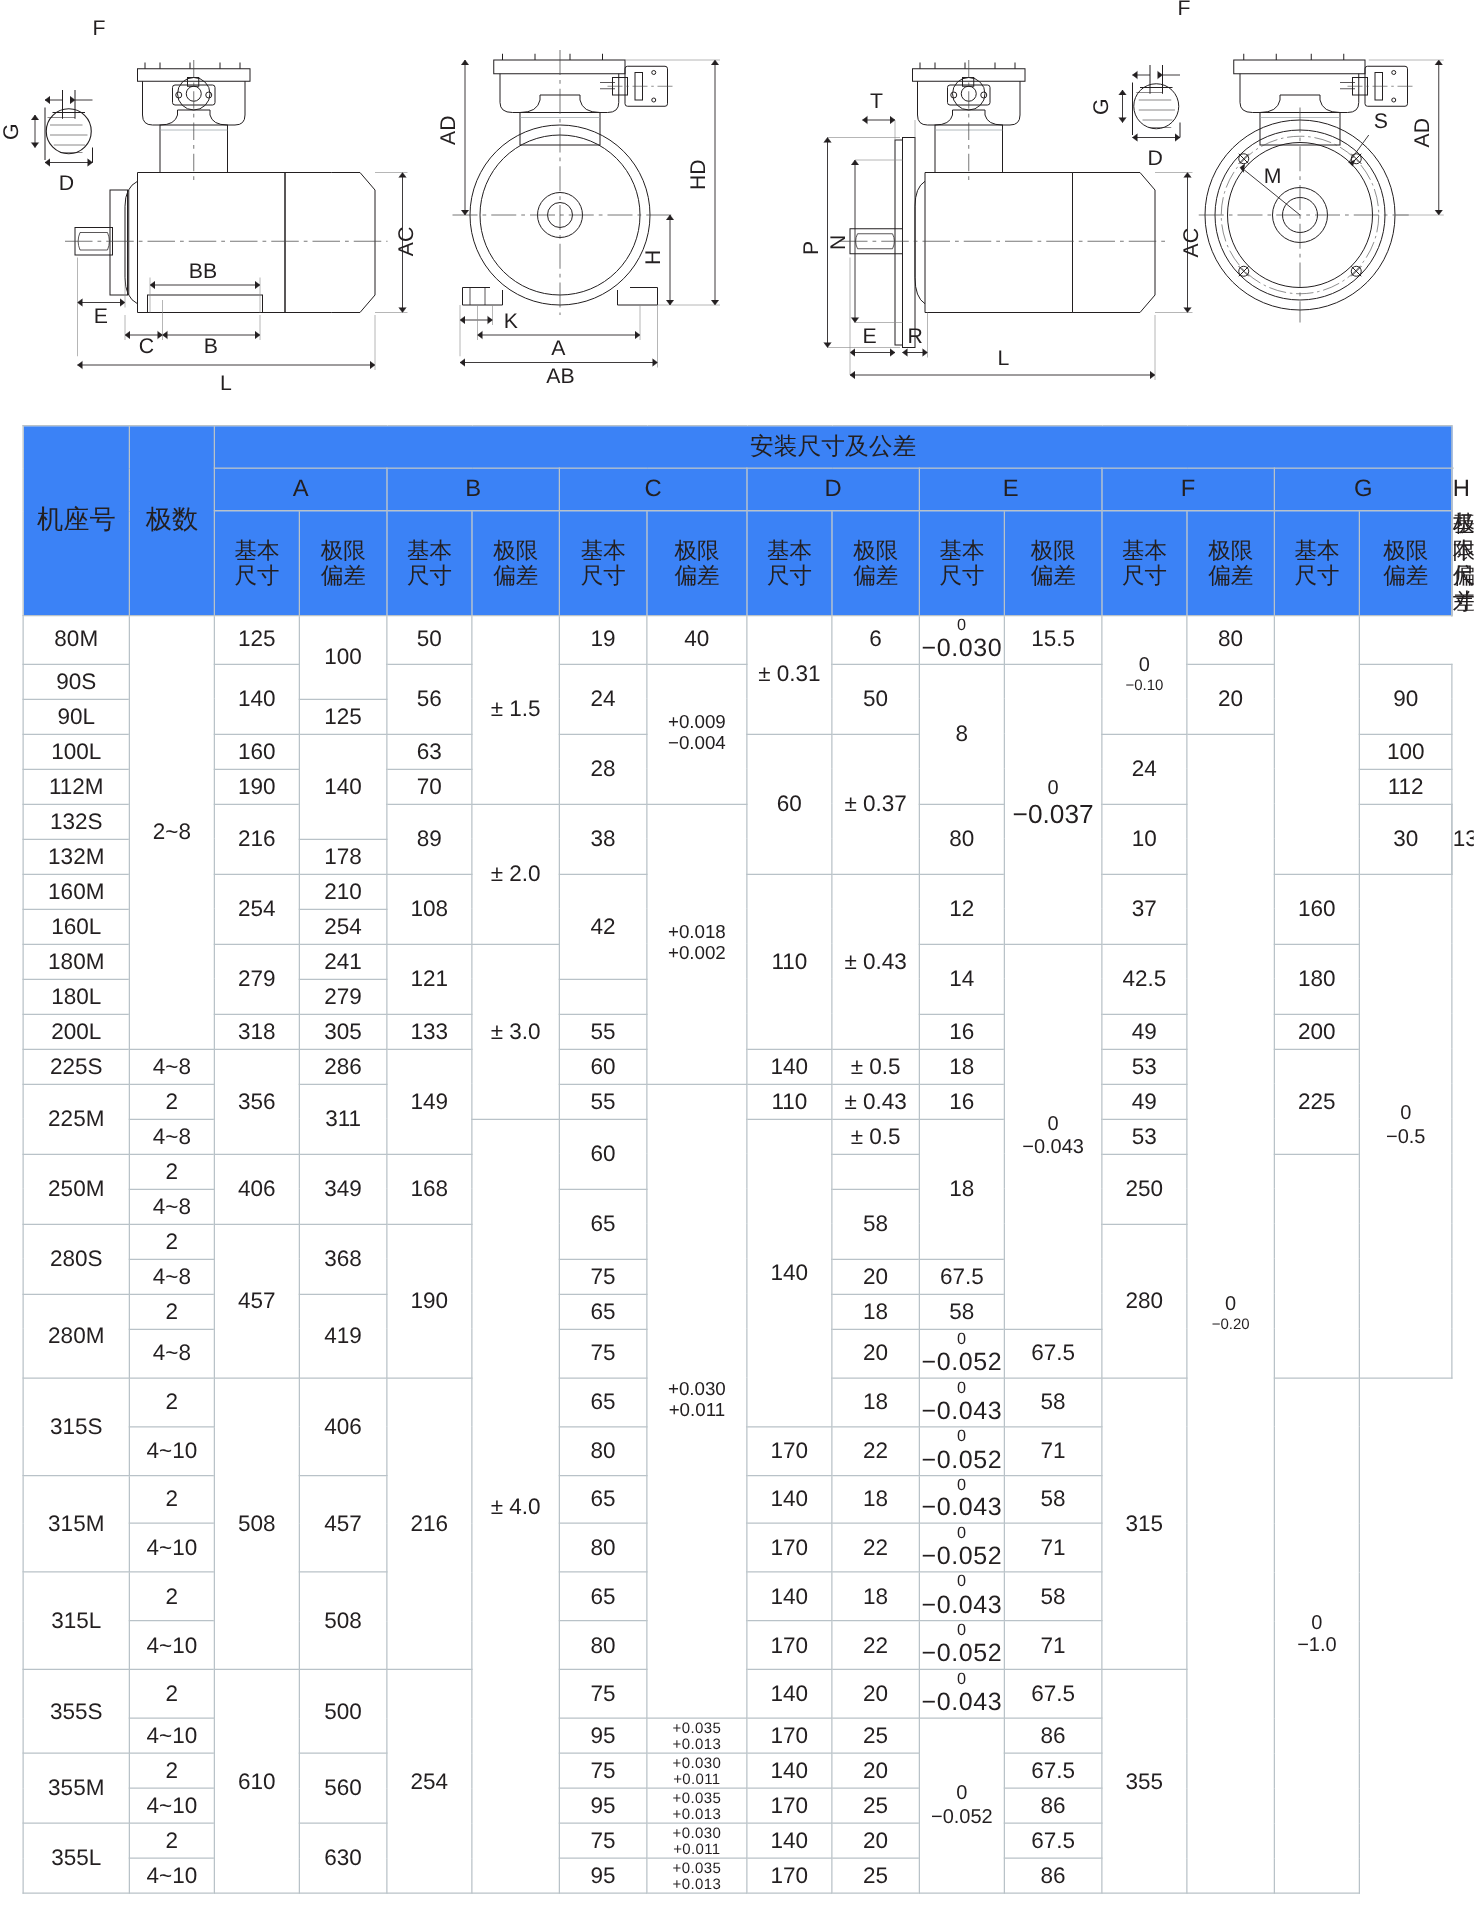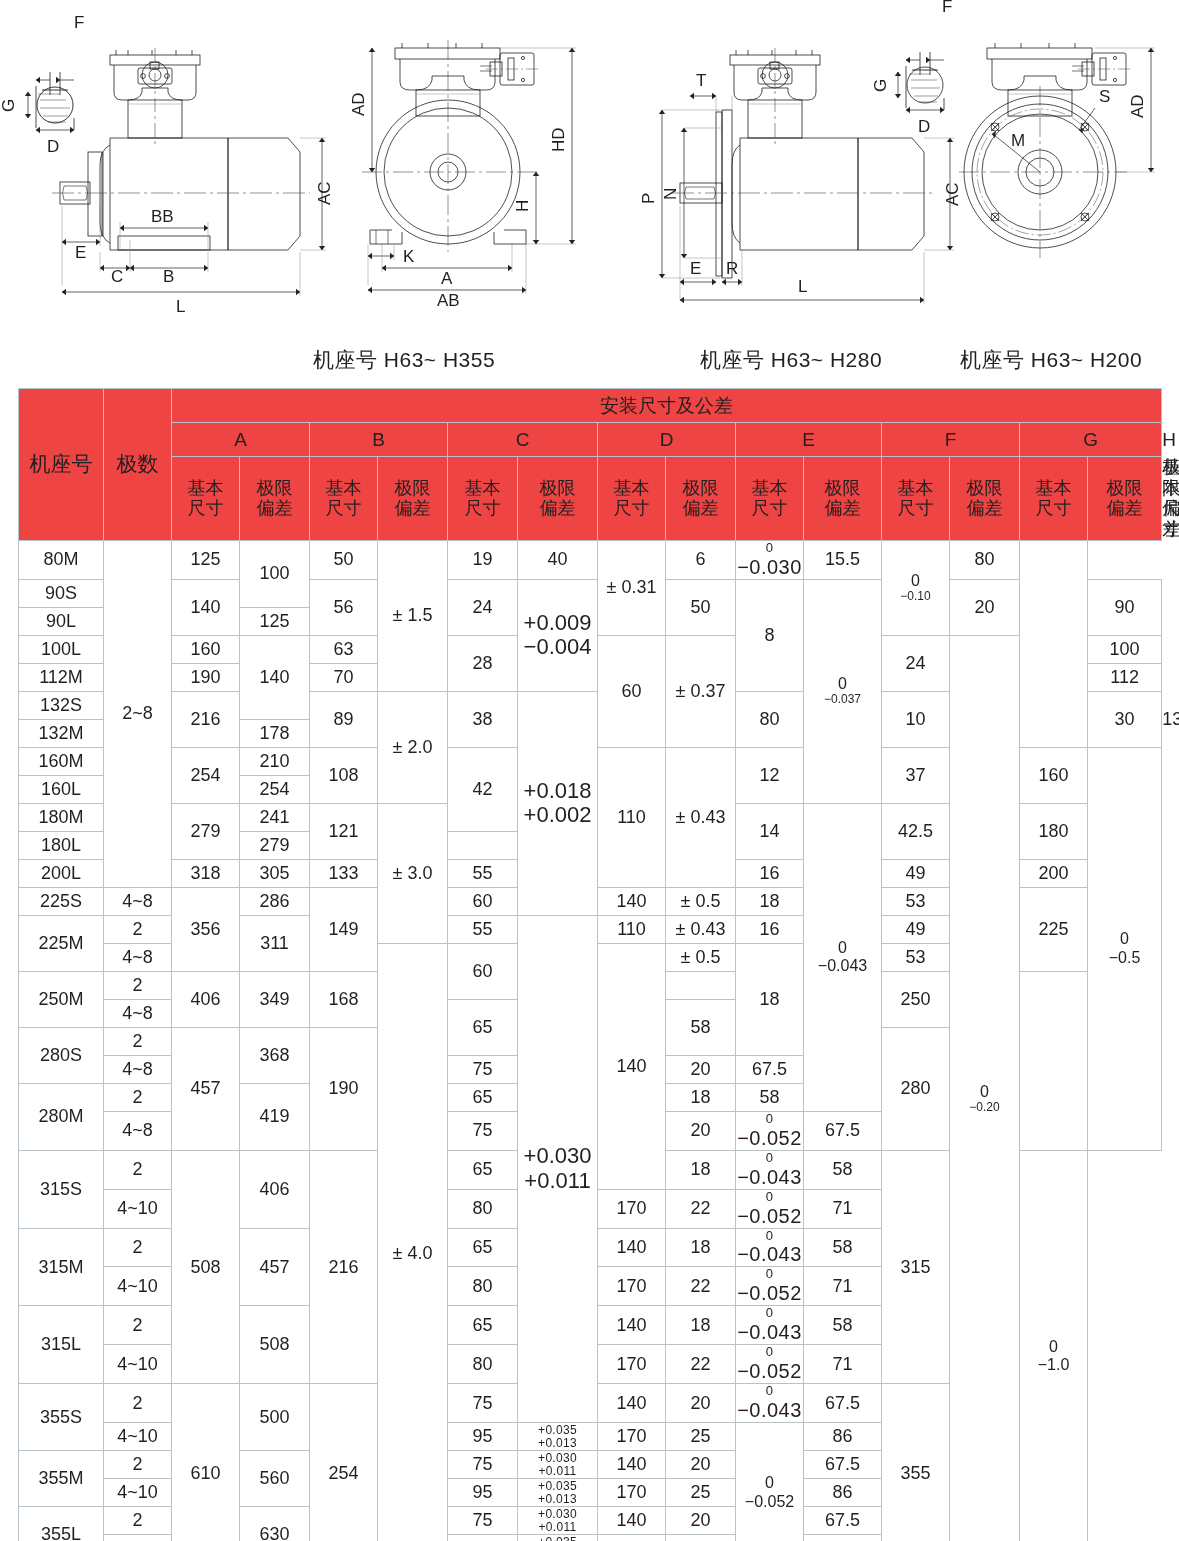--- a/index.html
+++ b/index.html
@@ -39,29 +39,29 @@
   }
   table.spec td, table.spec th {
     border: 1px solid #b9c2c8;
     text-align: center;
     vertical-align: middle;
     padding: 0;
     font-weight: normal;
     color: #231f20;
     line-height: 1.15;
   }
-  thead th { background: #ef4444; }
+  thead th { background: #3b82f6; }
   .hdr-group { font-size: 19px; height: 34px; }
   .hdr-title { font-size: 19px; height: 34px; text-align: left; padding-left: 0; }
   .hdr-title span { display:block; text-align:center; }
   .hdr-sub { font-size: 18px; height: 62px; }
   .hdr-sub span { display: block; }
   .hdr-side { font-size: 21px; }
   tbody td { height: 28px; font-size: 18px; background: #ffffff; }
-  .tol2 span { display:block; font-size: 22px; line-height:1.12; }
+  .tol2 span { display:block; font-size: 15px; line-height:1.12; }
   .tolstack { line-height: 1.0; }
   .tolstack .t-top { display:block; font-size: 13px; letter-spacing:0.5px; }
   .tolstack .t-bot { display:block; font-size: 20px; letter-spacing:0.5px; }
   .tolsmall span { display:block; font-size: 12px; line-height: 1.1; letter-spacing:0.3px; }
 </style>
 </head>
 <body>
 
 <div class="page">
 
@@ -364,25 +364,20 @@
         <g font-family="Liberation Sans, sans-serif" font-size="17" fill="#231f20">
           <text x="144" y="102">S</text>
           <text x="56" y="146">M</text>
           <text x="188" y="118" transform="rotate(-90 188 118)">AD</text>
         </g>
       </svg>
     </div>
 
   </div>
 
-  <div class="captions">
-    <div class="caption" style="left: 313px; top: 6px;">机座号 H63~ H355</div>
-    <div class="caption" style="left: 700px; top: 6px;">机座号 H63~ H280</div>
-    <div class="caption" style="left: 960px; top: 6px;">机座号 H63~ H200</div>
-  </div>
 
   <div class="tablewrap">
     <table class="spec">
       <colgroup>
         <col style="width:85px">
           <col style="width:68px">
         <col style="width:68px">
           <col style="width:70px">
         <col style="width:68px">
           <col style="width:70px">
@@ -512,21 +507,21 @@
             <td rowspan="2">56</td>
             <td rowspan="2">24</td>
             <td rowspan="4" class="tol2">
               <span>+0.009</span>
               <span>−0.004</span>
             </td>
             <td rowspan="2">50</td>
             <td rowspan="4">8</td>
             <td rowspan="8" class="tolstack">
               <span class="" style="display: block; font-size: 16px;">0</span>
-              <span class="" style="display: block; font-size: 12px;">−0.037</span>
+              <span class="" style="display: block; font-size: 21px;">−0.037</span>
             </td>
             <td rowspan="2">20</td>
             <td rowspan="2">90</td>
           </tr>
           <tr>
             <td>90L</td>
             <td>125</td>
           </tr>
           <tr>
             <td>100L</td>

